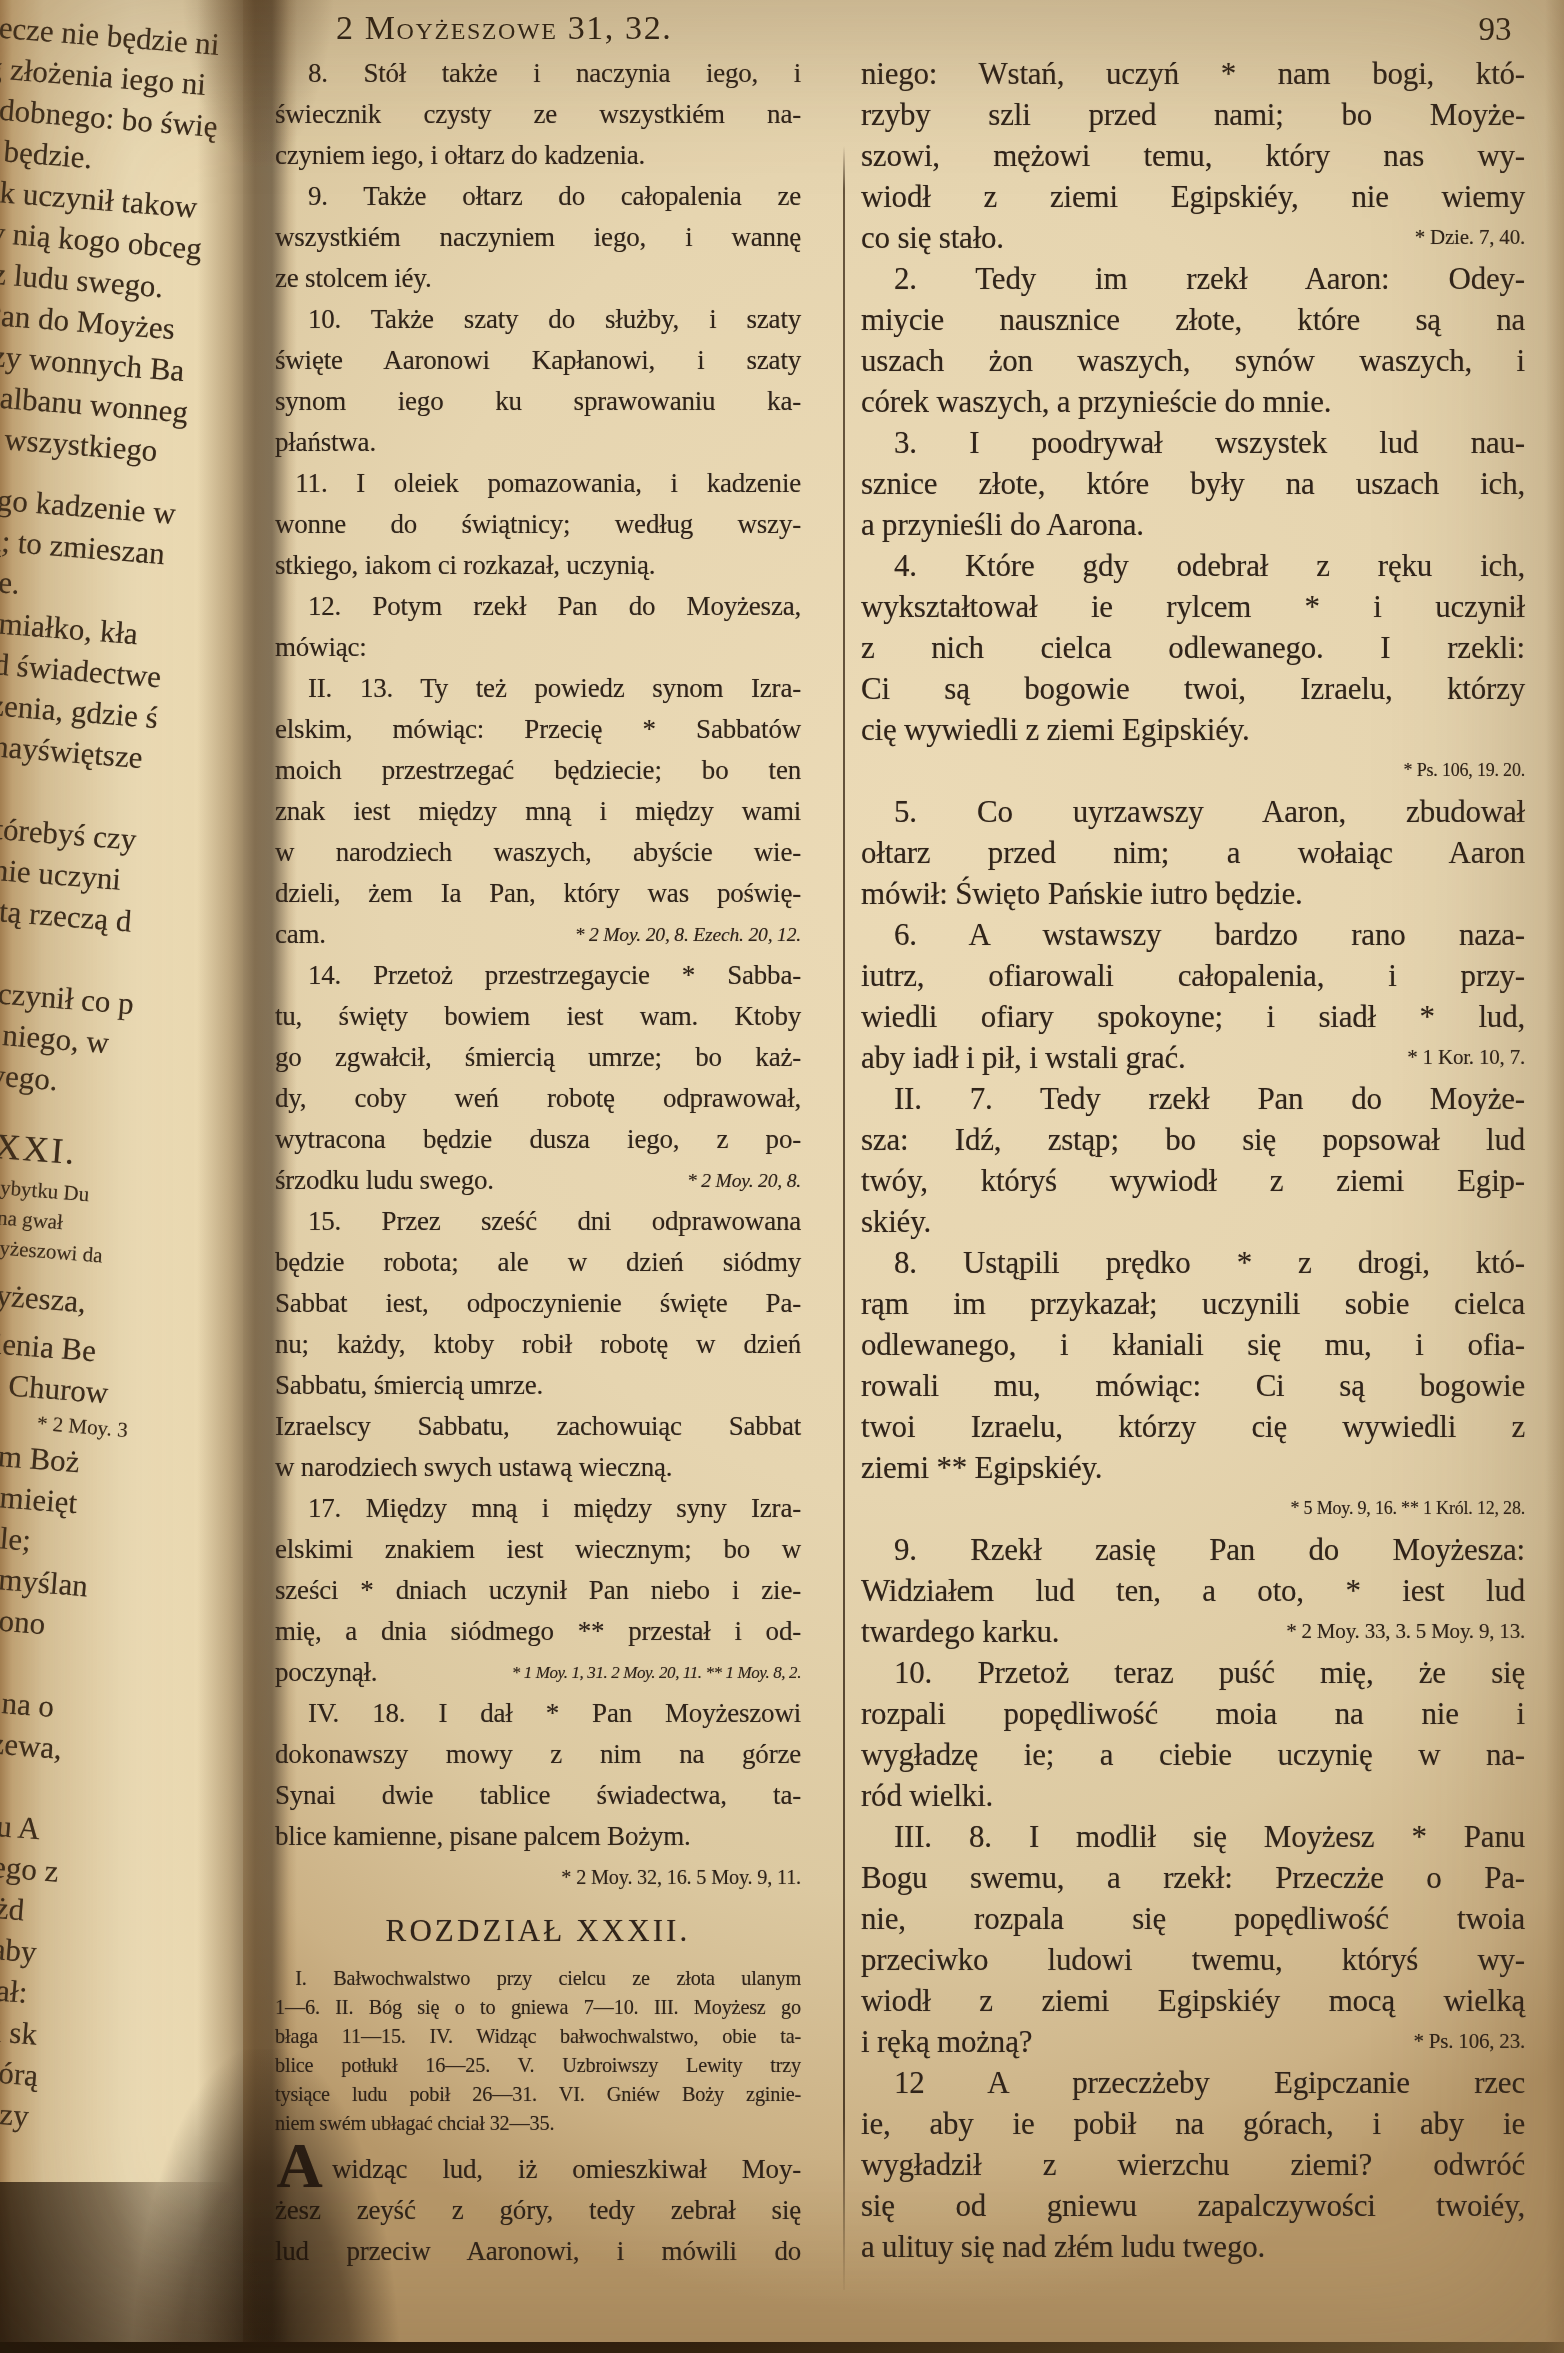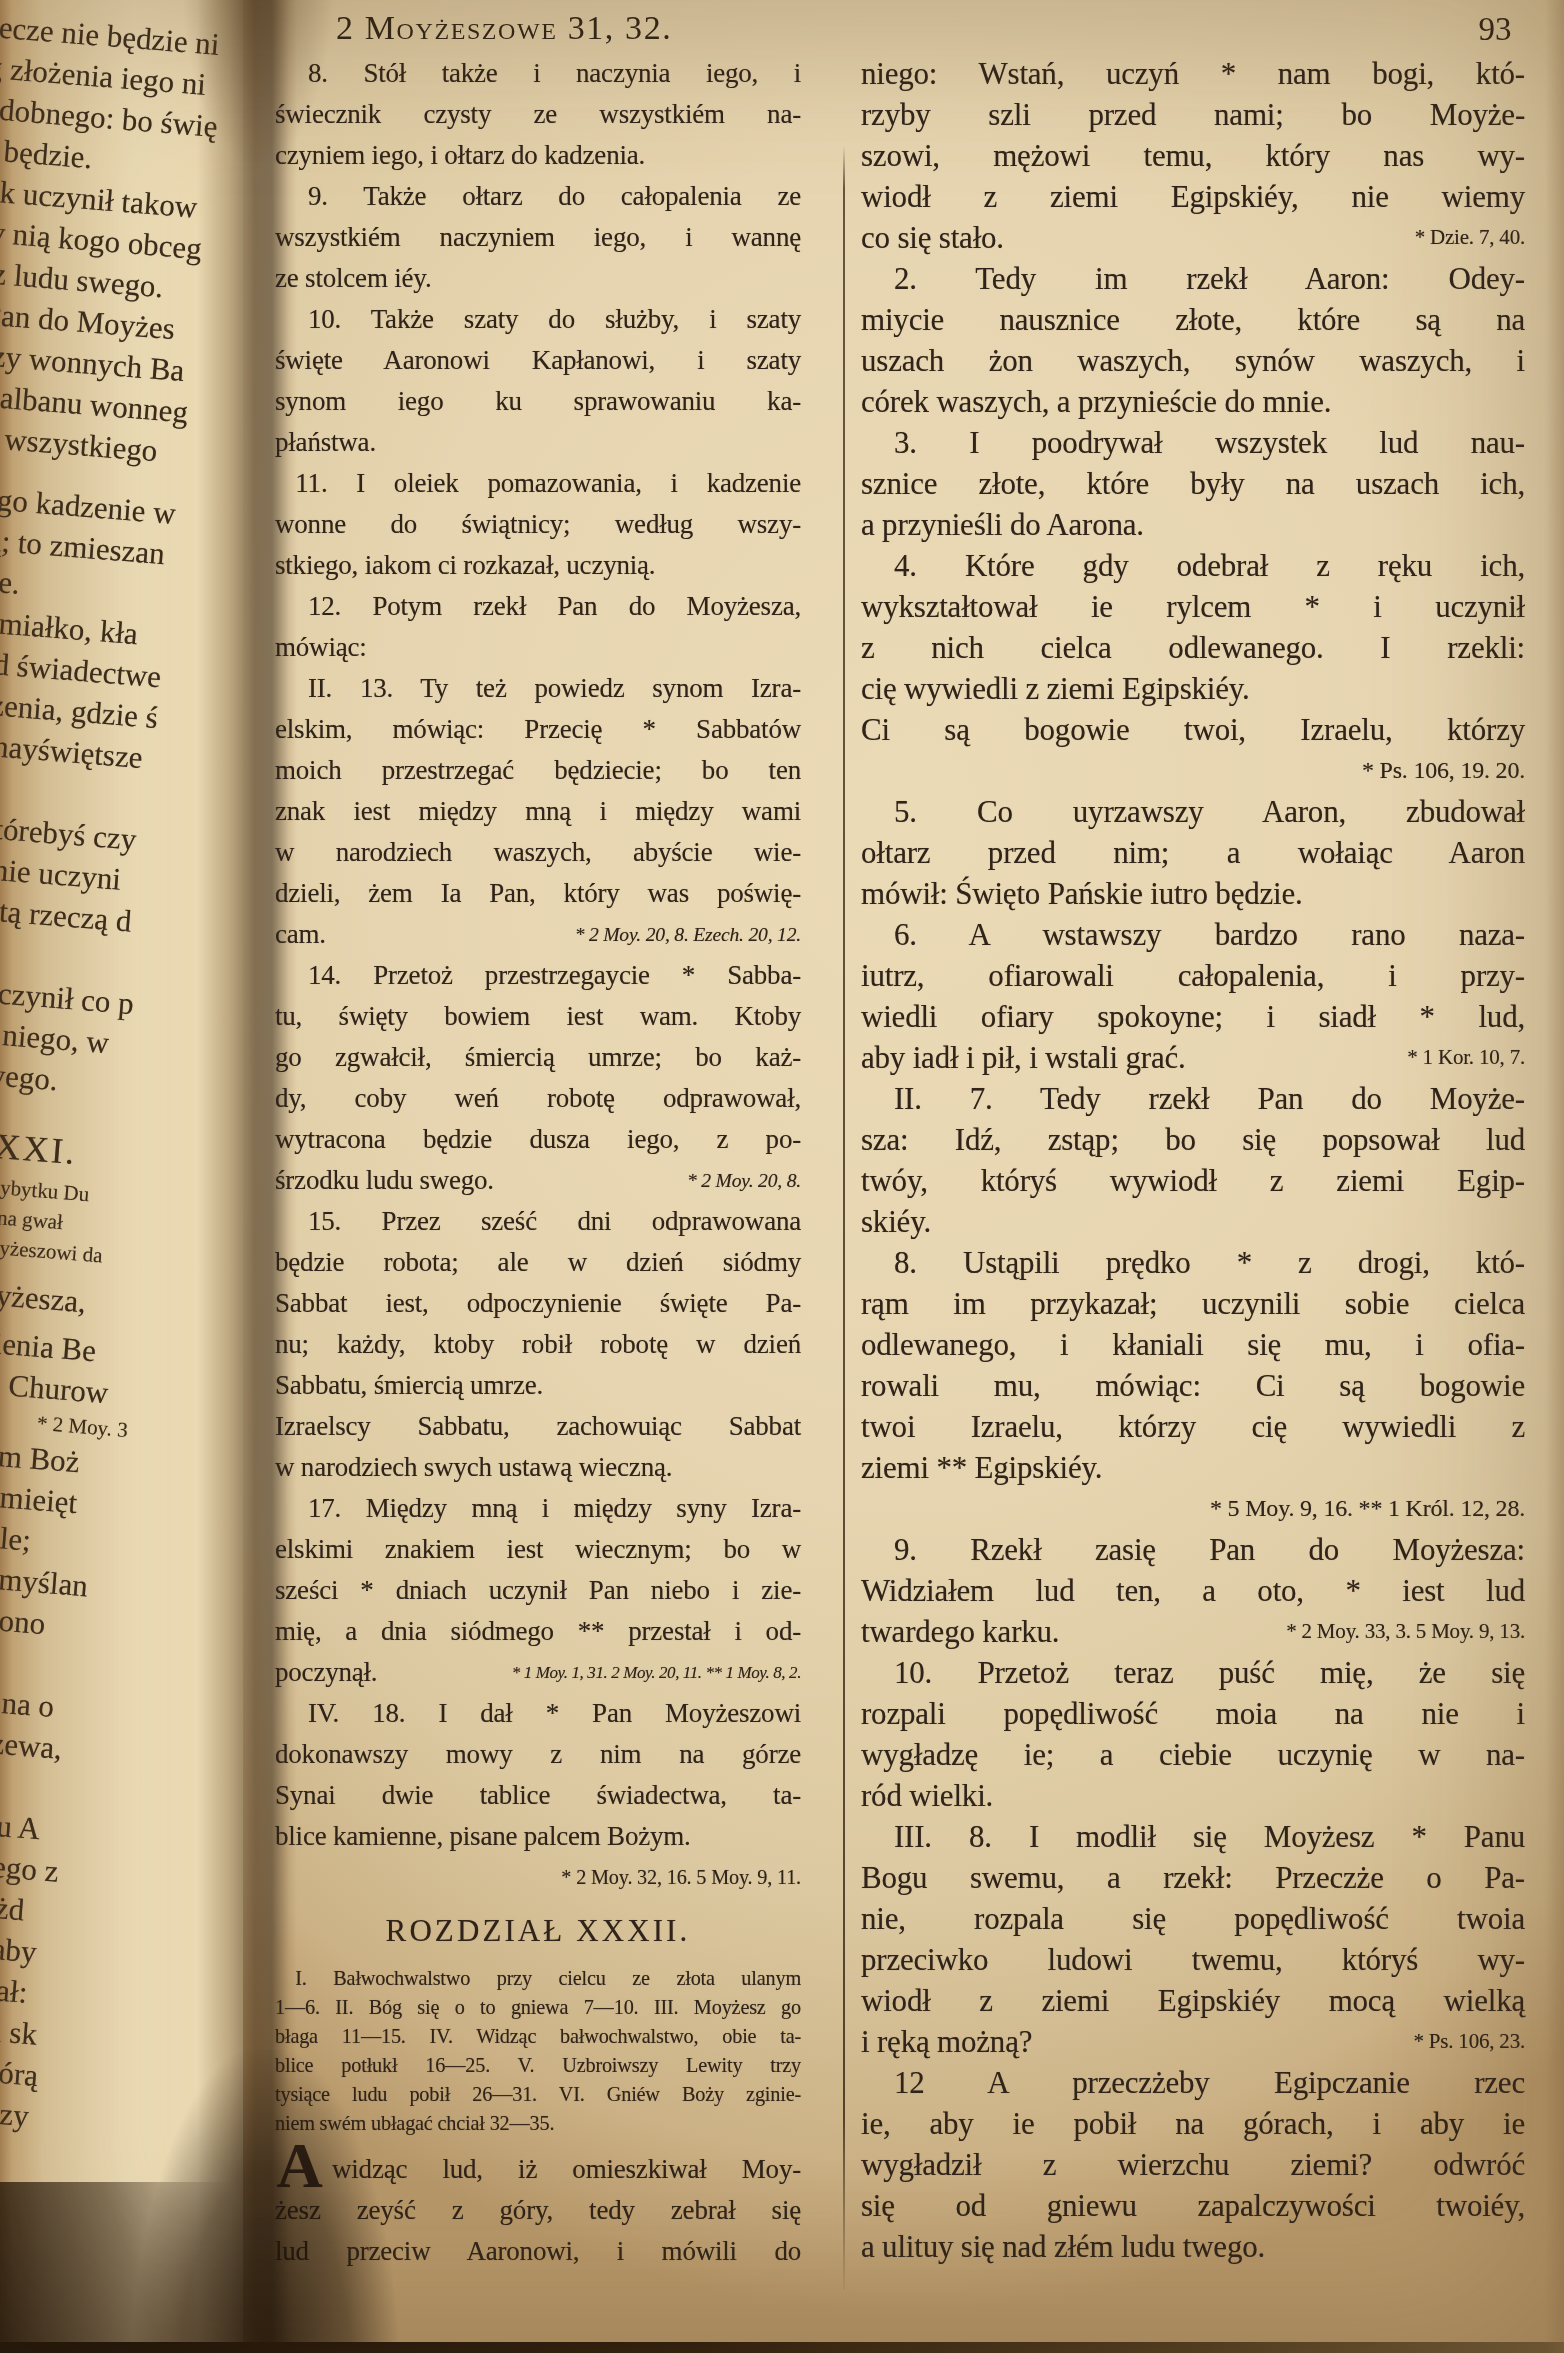--- a/index.html
+++ b/index.html
@@ -58,21 +58,21 @@
   .col-mid .chap{font-size:31px;height:66px;line-height:66px;letter-spacing:3.1px;
     text-transform:uppercase;text-align:center;text-align-last:center;text-indent:0;}
   .col-mid .ref{font-size:19.6px;font-style:italic;}
   .col-mid .refline{font-size:20.3px;}
   .col-mid .tight .ref{font-size:17px;letter-spacing:-0.4px;}
 
   
   .col-right{position:absolute;left:861px;top:53px;width:664px;}
   .col-right .line{font-size:31px;height:41px;line-height:41px;letter-spacing:-0.2px;}
   .col-right .ref{font-size:21px;}
-  .col-right .refline{font-size:24px;}
+  .col-right .refline{font-size:18px;}
 
   .drop{font-size:64px;line-height:31px;display:inline-block;vertical-align:-9.4px;margin:0 9.4px 0 1.6px;font-weight:bold;}
   .sp{width:100%;}
 </style>
 </head>
 <body>
 
 <div id="photo">
   <div class="leftpaper"></div>
 
@@ -224,22 +224,22 @@
       <div class="line j ind">2. Tedy im rzekł Aaron: Odey-</div>
       <div class="line j">miycie nausznice złote, które są na</div>
       <div class="line j">uszach żon waszych, synów waszych, i</div>
       <div class="line ">córek waszych, a przynieście do mnie.</div>
       <div class="line j ind">3. I poodrywał wszystek lud nau-</div>
       <div class="line j">sznice złote, które były na uszach ich,</div>
       <div class="line ">a przynieśli do Aarona.</div>
       <div class="line j ind">4. Które gdy odebrał z ręku ich,</div>
       <div class="line j">wykształtował ie rylcem * i uczynił</div>
       <div class="line j">z nich cielca odlewanego. I rzekli:</div>
+      <div class="line j">Ci są bogowie twoi, Izraelu, którzy</div>
       <div class="line ">cię wywiedli z ziemi Egipskiéy.</div>
-      <div class="line j">Ci są bogowie twoi, Izraelu, którzy</div>
       <div class="line refline">* Ps. 106, 19. 20.</div>
       <div class="line j ind">5. Co uyrzawszy Aaron, zbudował</div>
       <div class="line j">ołtarz przed nim; a wołaiąc Aaron</div>
       <div class="line ">mówił: Święto Pańskie iutro będzie.</div>
       <div class="line j ind">6. A wstawszy bardzo rano naza-</div>
       <div class="line j">iutrz, ofiarowali całopalenia, i przy-</div>
       <div class="line j">wiedli ofiary spokoyne; i siadł * lud,</div>
       <div class="line  mixed">
         <span class="lt">aby iadł i pił, i wstali grać.</span>
         <span class="ref">* 1 Kor. 10, 7.</span>

